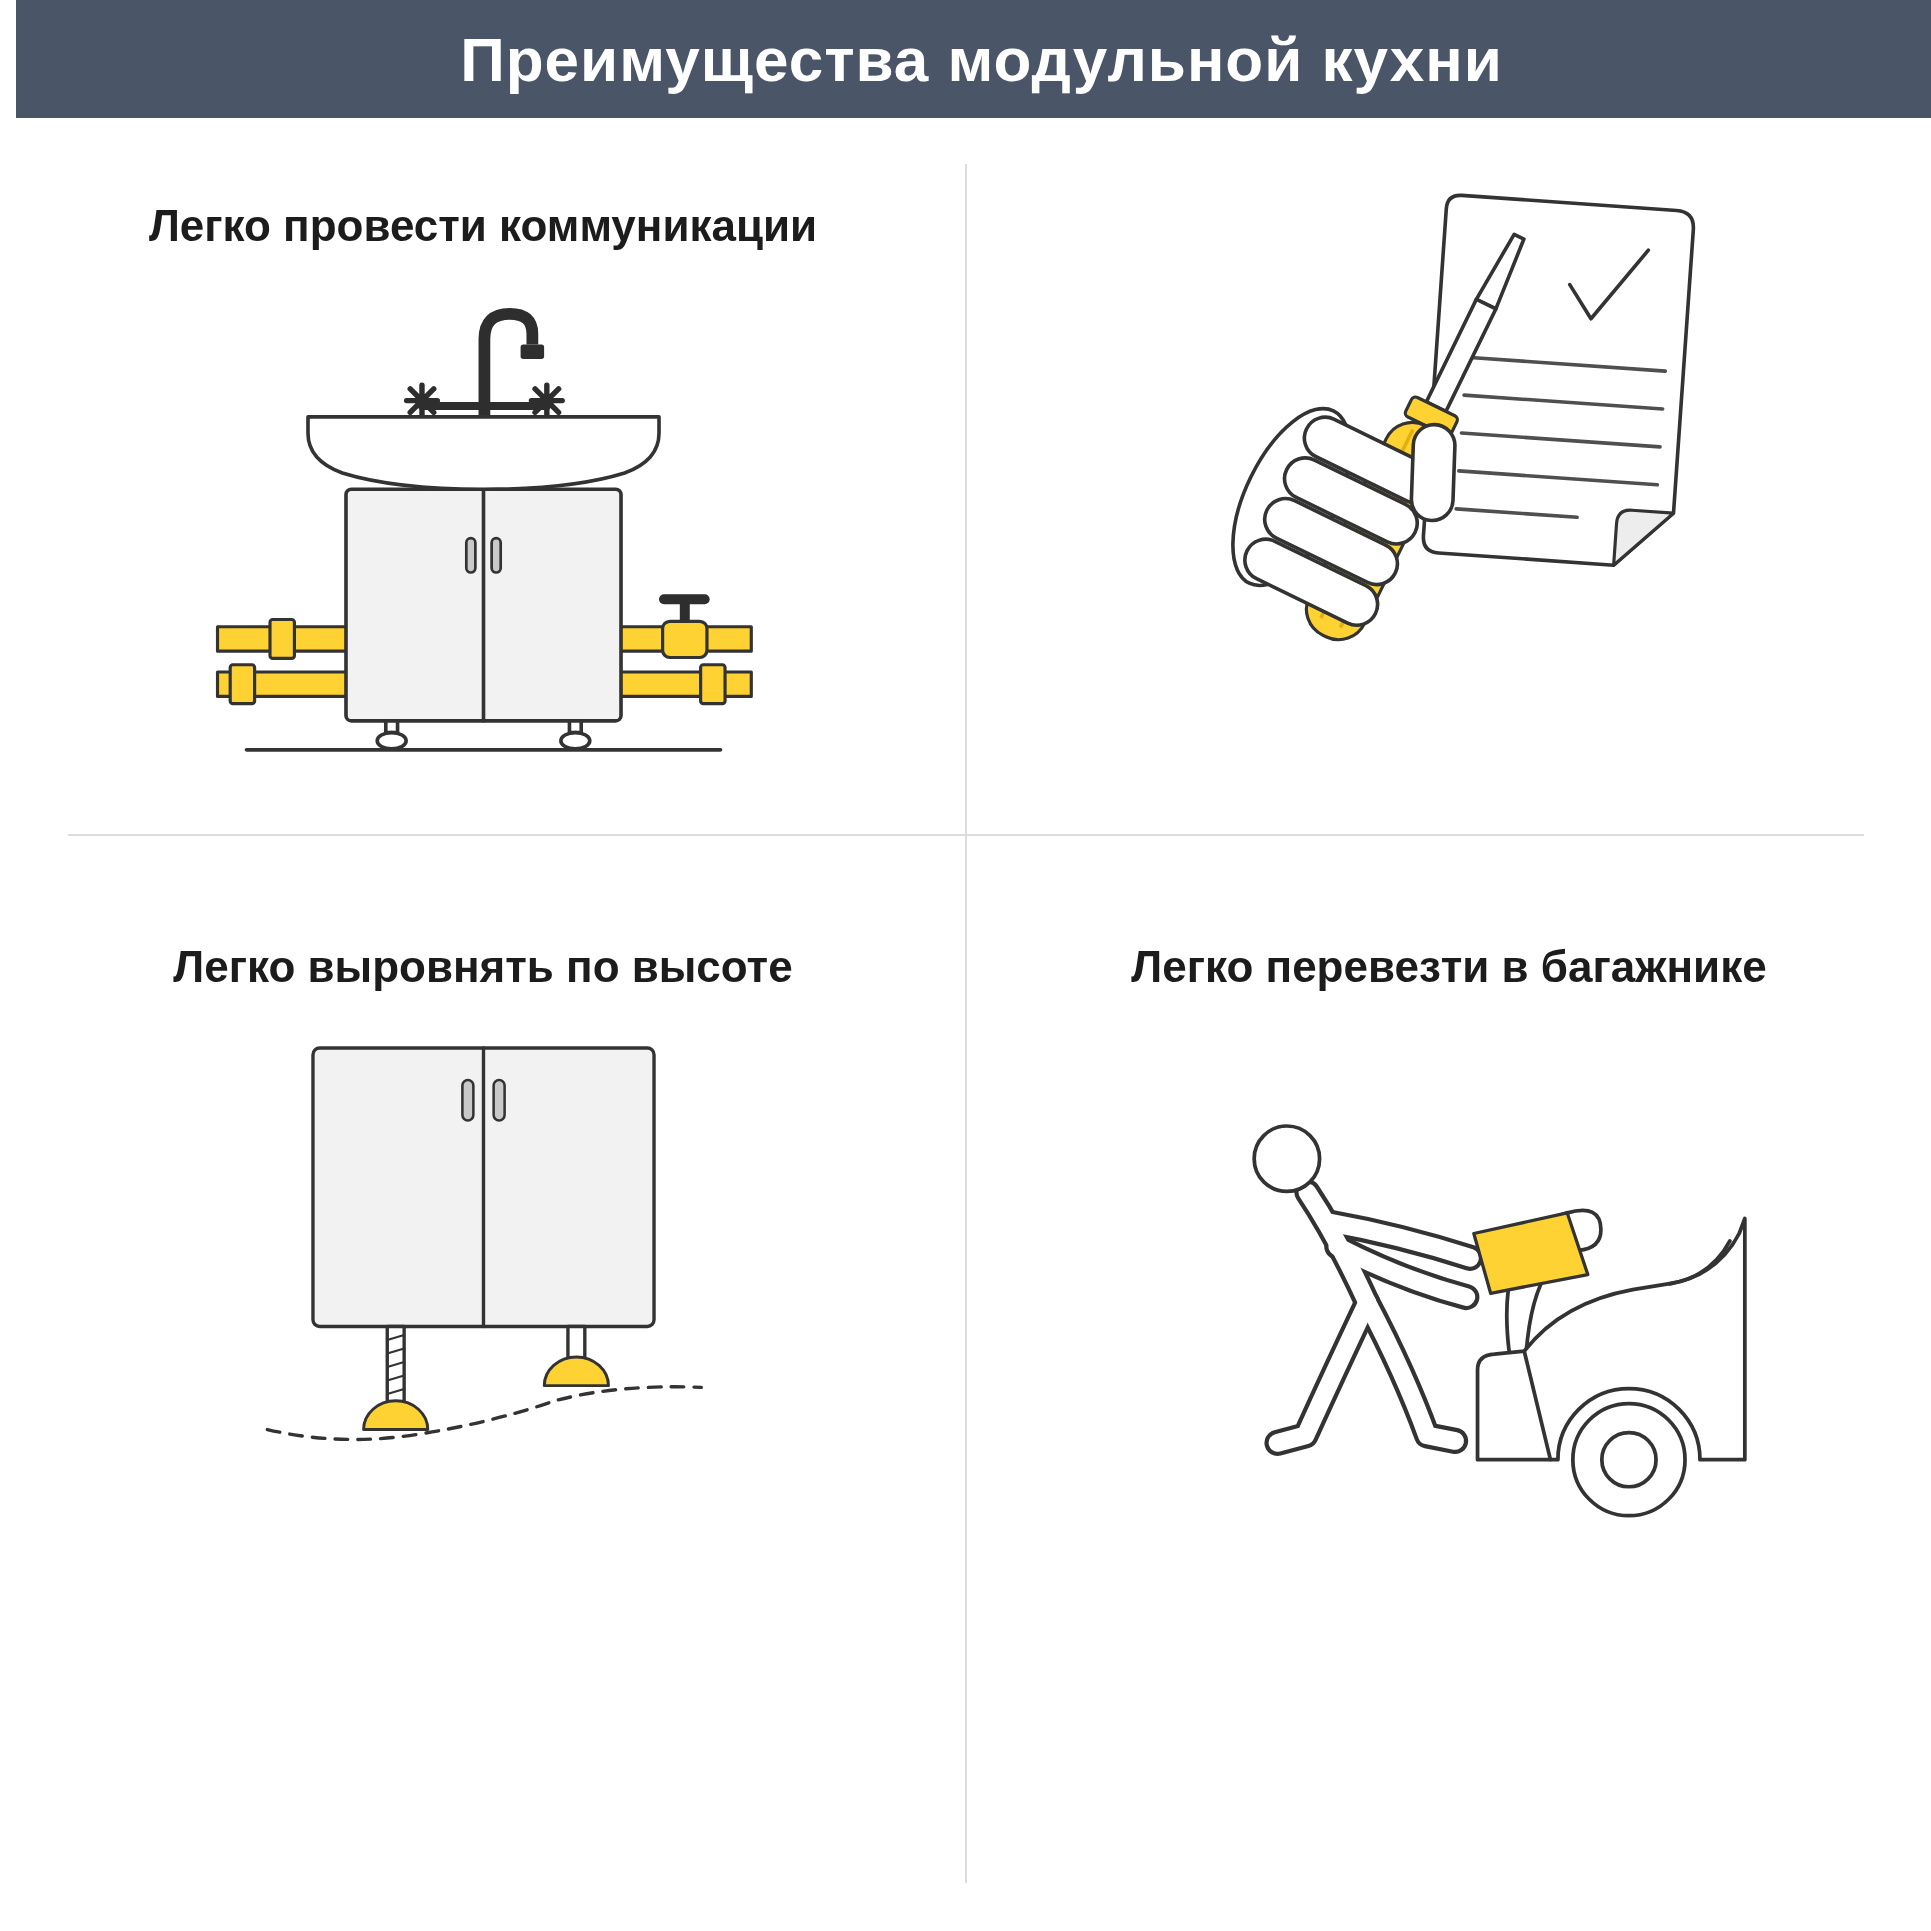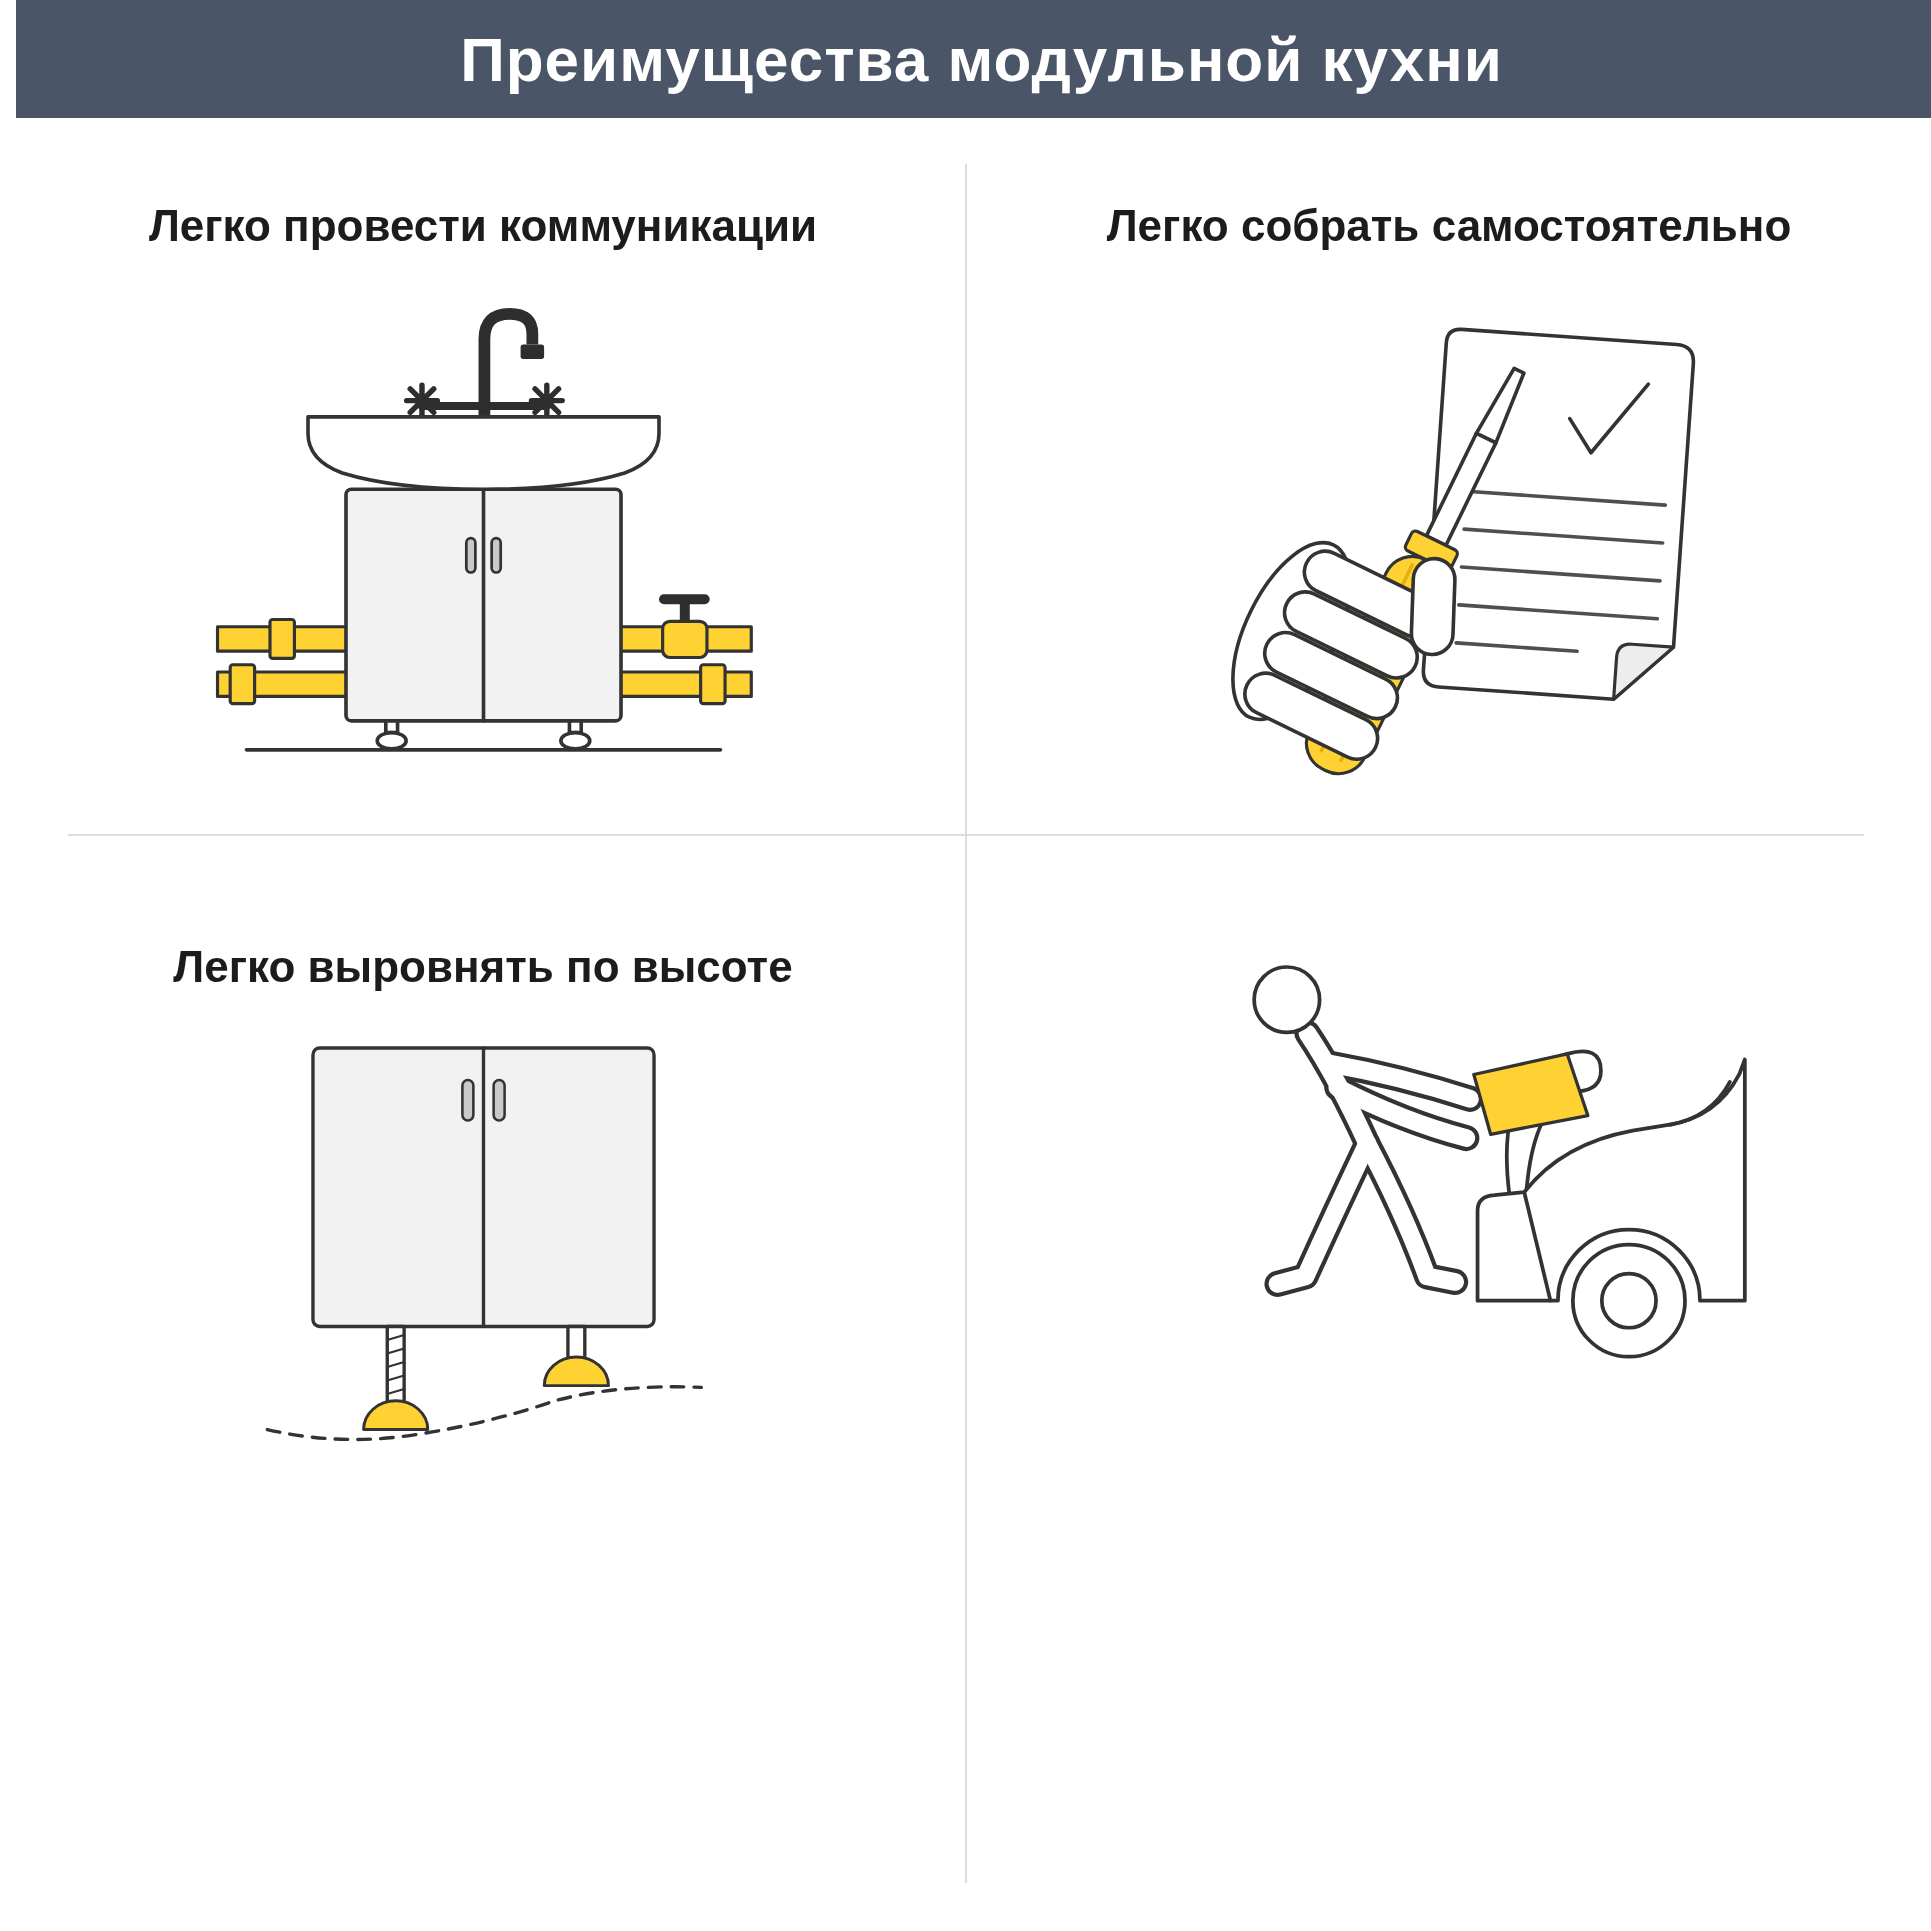--- a/index.html
+++ b/index.html
@@ -116,21 +116,20 @@
       <g>
         <rect class="fw" stroke-width="2.5" x="212" y="486" width="13" height="13"></rect>
         <rect class="fw" stroke-width="2.5" x="415" y="486" width="13" height="13"></rect>
         <ellipse class="fw" stroke-width="2.5" cx="218.5" cy="508" rx="16" ry="9"></ellipse>
         <ellipse class="fw" stroke-width="2.5" cx="421.5" cy="508" rx="16" ry="9"></ellipse>
       </g>
     </svg>
   </section>
 
   <section class="quad top">
-    <h2>Легко собрать самостоятельно</h2>
     <svg class="illus" width="579" height="507" viewBox="0 0 640 560">
 
       <g transform="rotate(4 450 280)">
         <path class="fw" stroke-width="3.5" d="M302,78 Q302,62 318,62 H556 Q576,62 576,82 V396 L514,458 H320 Q302,458 302,440 Z"></path>
         <path d="M576,396 L514,458 V412 Q514,396 530,396 Z" fill="#ededed" stroke="var(--outline)" stroke-width="3.5" stroke-linejoin="round"></path>
         <path class="st" stroke-width="7" d="M444,152 L470,188 L528,108"></path>
         <g>
           <path class="hline" d="M336,240 H556"></path>
           <path class="hline" d="M336,282 H556"></path>
           <path class="hline" d="M336,324 H556"></path>
@@ -173,20 +172,21 @@
       </g>
       <g>
         <rect class="fw" stroke-width="3" x="420" y="356" width="20" height="38"></rect>
         <path class="y" d="M392,426 A38,34 0 0 1 468,426 Z"></path>
       </g>
       <path class="st dash" d="M64,478 Q150,498 240,484 Q330,470 404,444 Q480,424 578,428"></path>
     </svg>
   </section>
 
   <section class="quad bottom">
+    <h2>Легко перевезти в багажнике</h2>
     <svg class="illus" width="599" height="500" viewBox="0 0 640 535">
 
       <g>
         <path class="fw" d="M384,350 Q368,222 446,200 Q482,190 482,218 Q482,238 458,240 Q410,248 402,350 Z"></path>
         <path class="fw" d="M350,464 L350,368 Q350,352 368,351 L400,348 Q440,296 516,282 L554,276 Q606,268 630,222 L636,206 L636,464 L588,464 A76,76 0 0 0 436,464 Z"></path>
         <path class="st" d="M400,348 L428,464"></path>
         <path class="st" d="M556,276 Q600,268 620,230"></path>
         <g>
           <circle class="fw" cx="512" cy="464" r="60"></circle>
           <circle class="fw" cx="512" cy="464" r="29"></circle>

